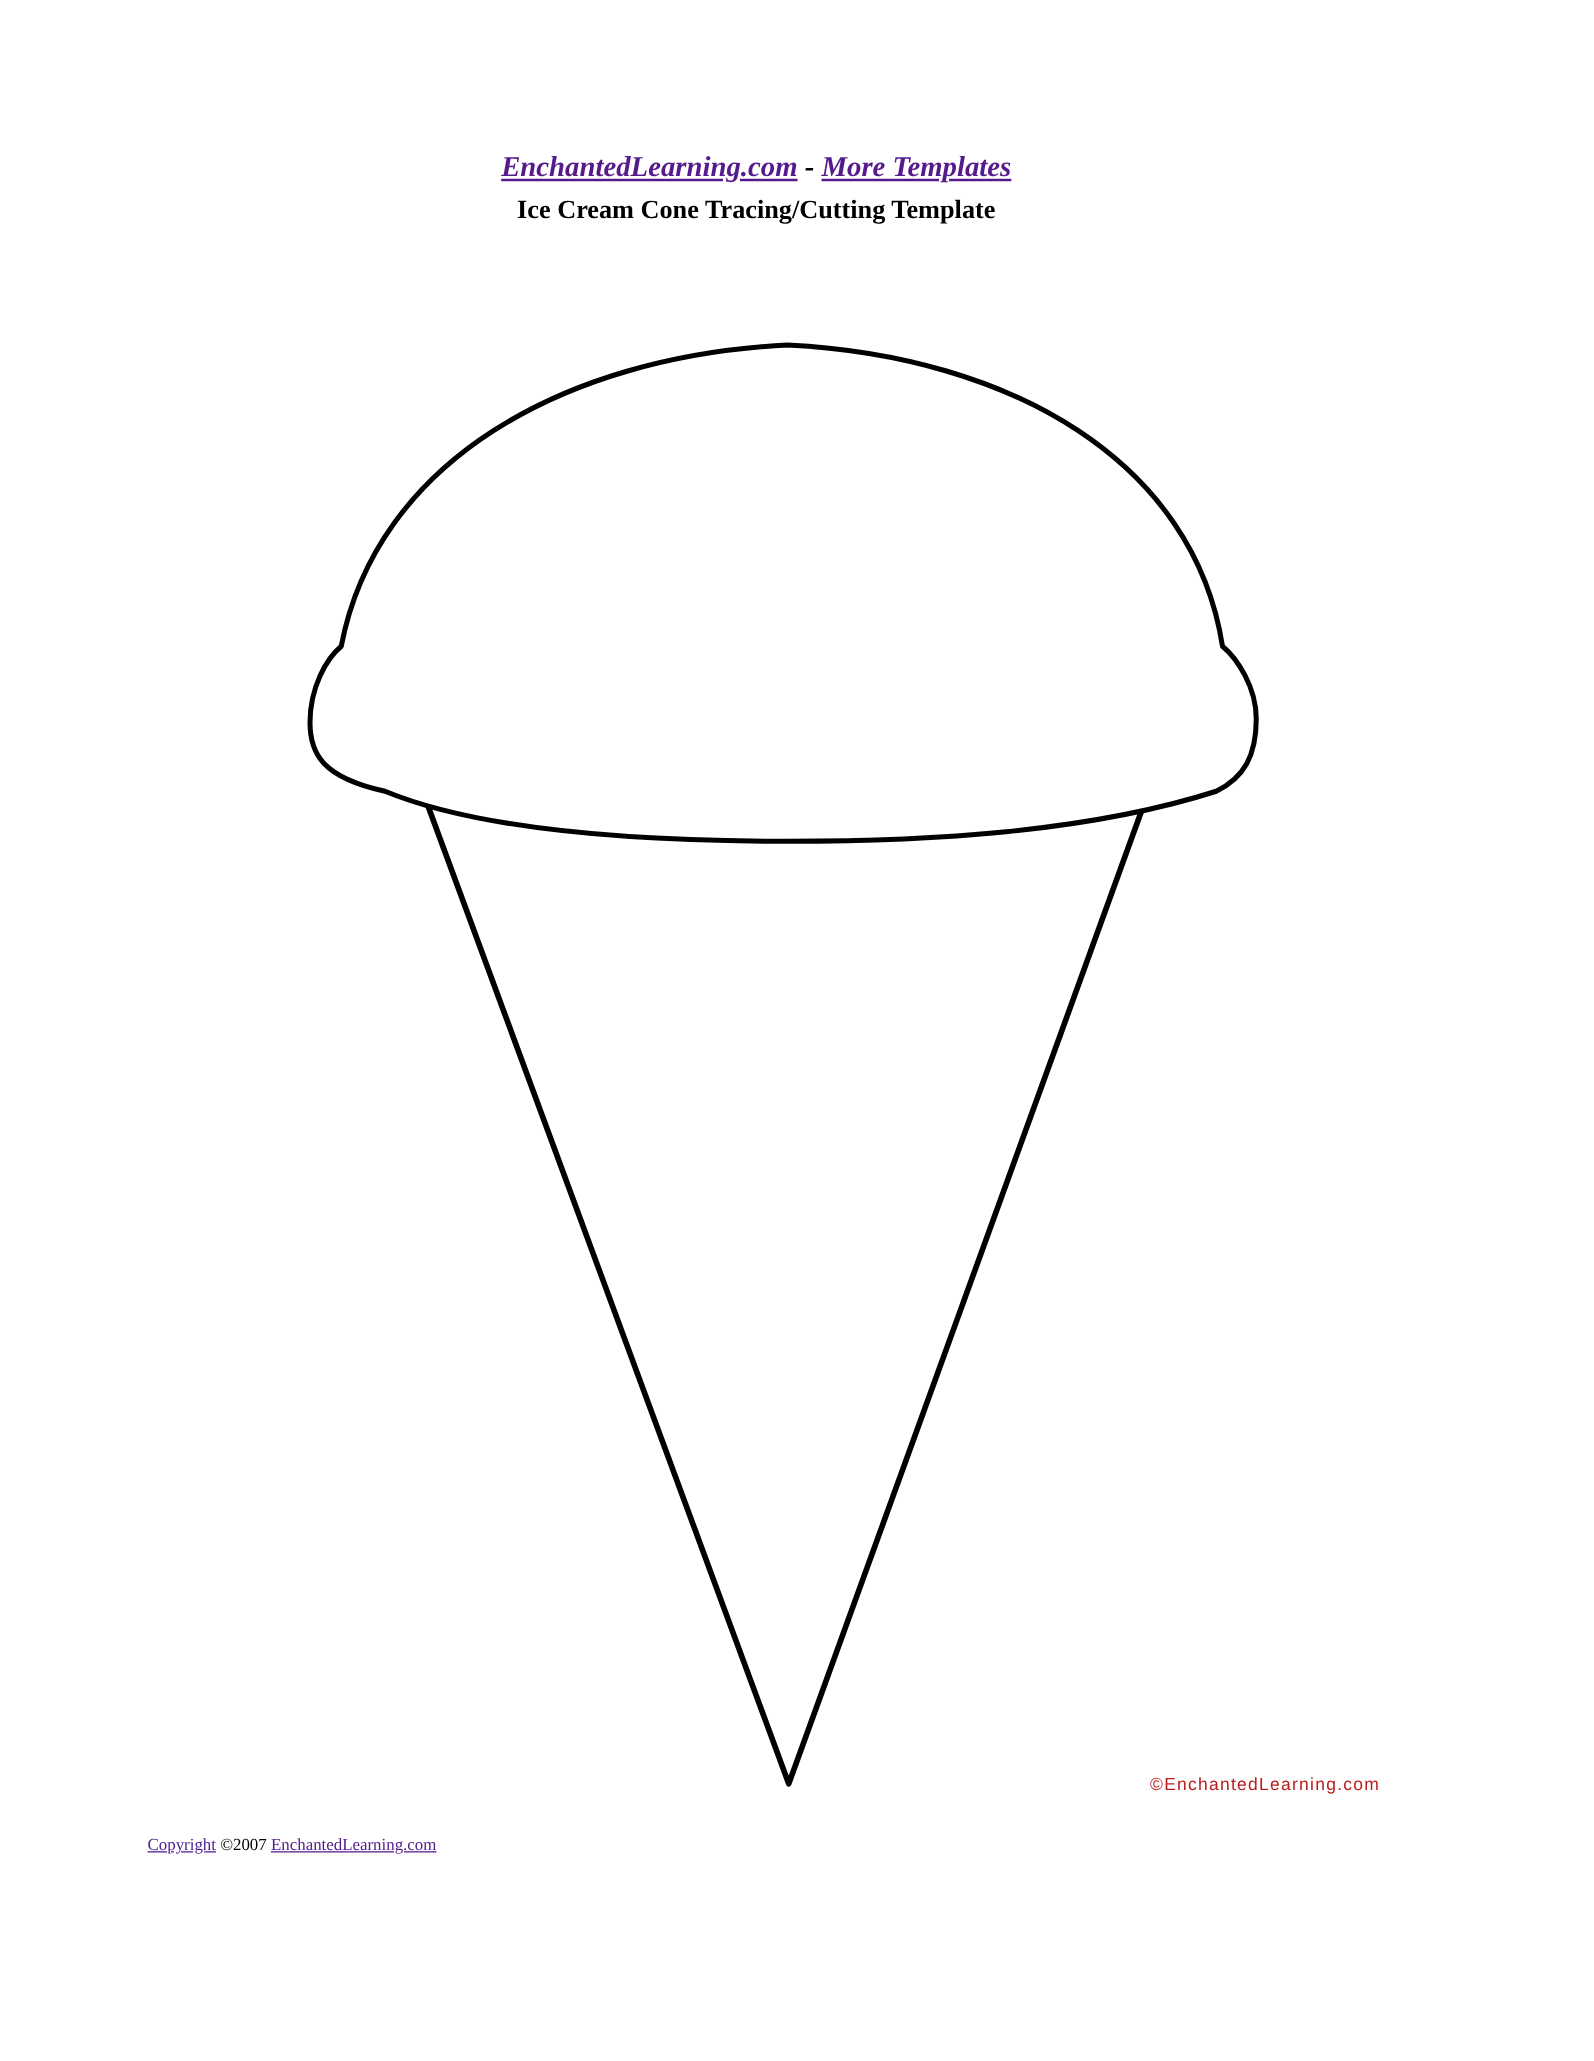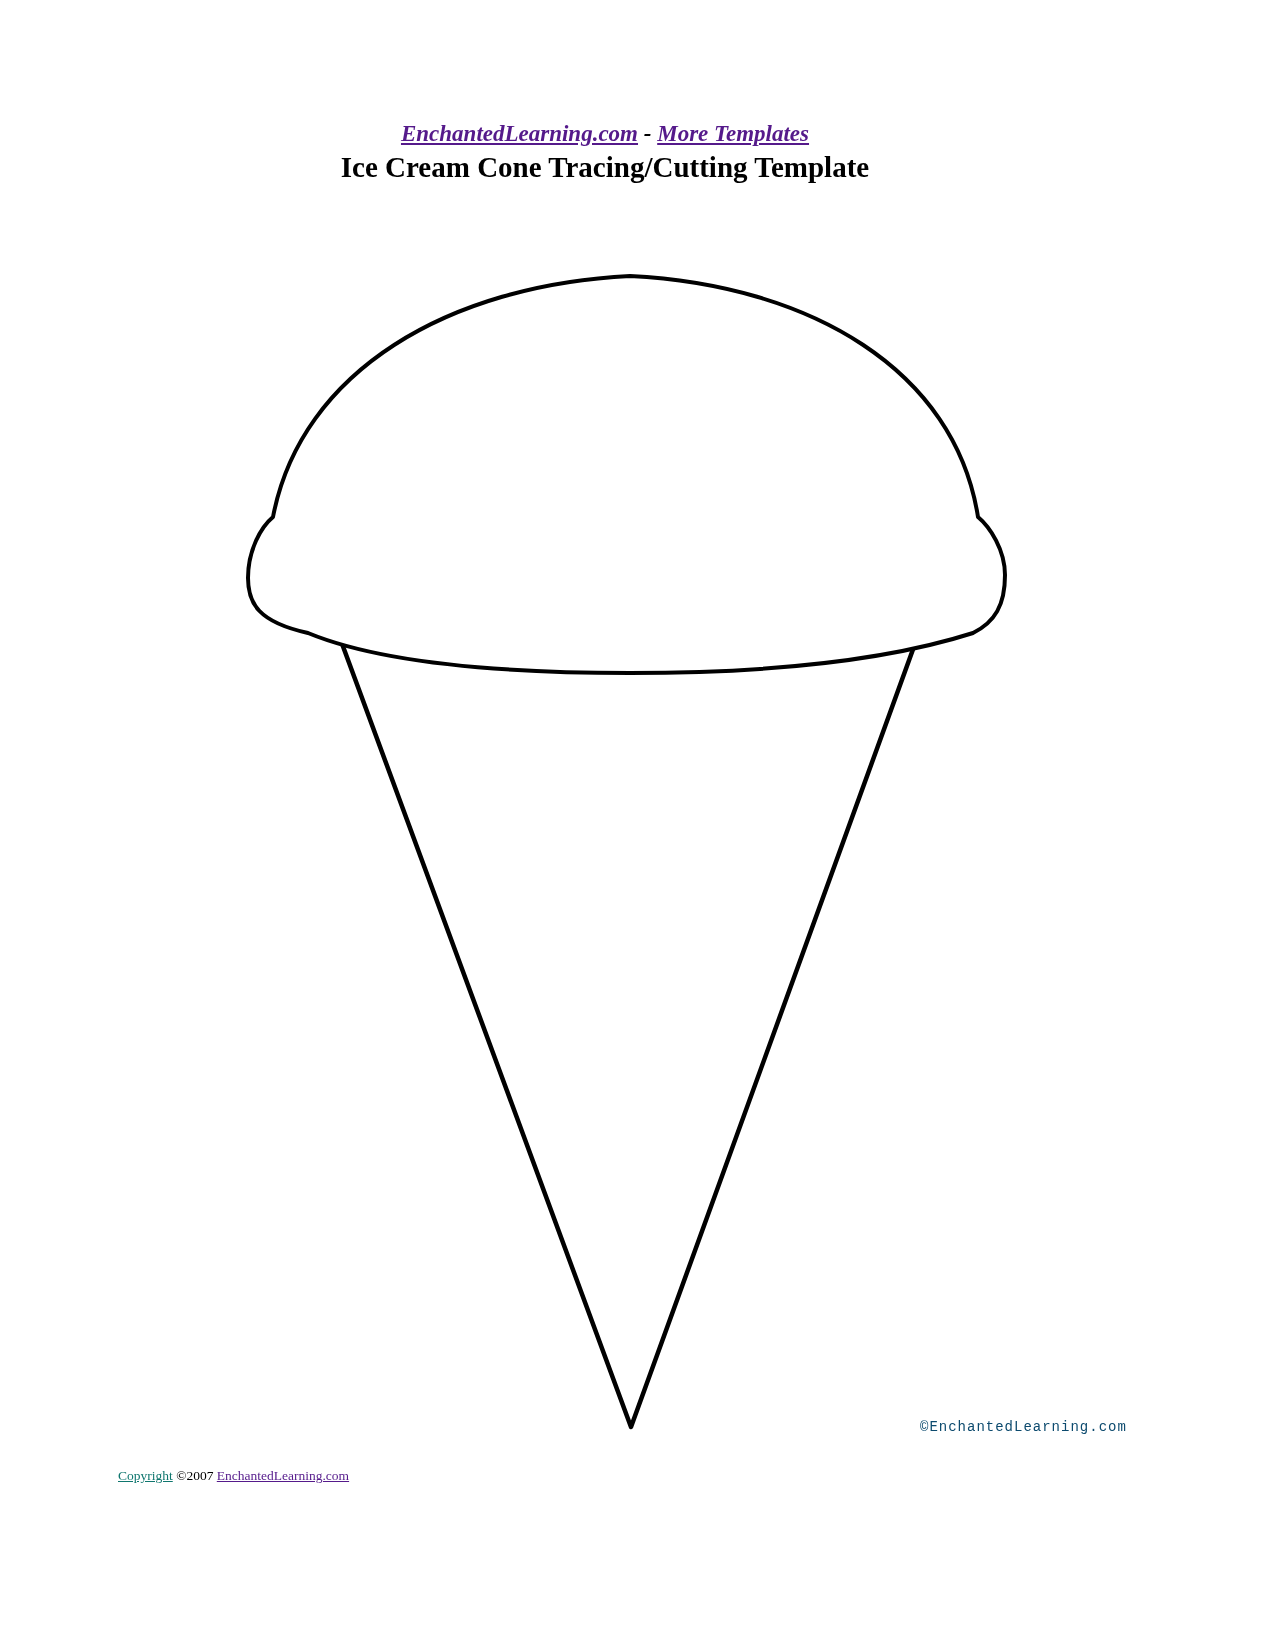--- a/index.html
+++ b/index.html
@@ -30,57 +30,57 @@
   }
   .links-line a {
     color: #551A8B;
     text-decoration: underline;
     cursor: pointer;
   }
   .sep {
     color: #000000;
   }
   .page-title {
-    font-size: 29px;
+    font-size: 21px;
     font-weight: bold;
     line-height: 36px;
     margin: 2px 0 0 0;
   }
   .subtitle {
     font-size: 21px;
     line-height: 27px;
     margin: 1px 0 0 0;
   }
   .figure-svg {
     position: absolute;
     top: 0;
     left: 0;
     width: 1275px;
     height: 1649px;
   }
   .watermark {
     position: absolute;
     left: 920px;
     top: 1419px;
-    font-family: Liberation Mono, monospace;
+    font-family: Liberation Sans, sans-serif;
     font-size: 14px;
     letter-spacing: 1px;
-    color: #0c4a6e;
+    color: #b91c1c;
     white-space: nowrap;
   }
   .footer {
     position: absolute;
     left: 118px;
     top: 1467px;
     font-size: 13.5px;
     line-height: 18px;
     white-space: nowrap;
   }
   .footer a.copyright-link {
-    color: #0f766e;
+    color: #4c1d95;
     text-decoration: underline;
     cursor: pointer;
   }
   .footer a.site-link {
     color: #551A8B;
     text-decoration: underline;
     cursor: pointer;
   }
 </style>
 </head>

